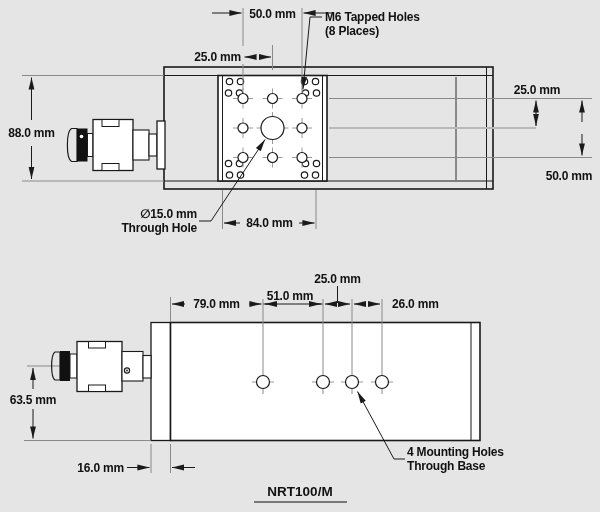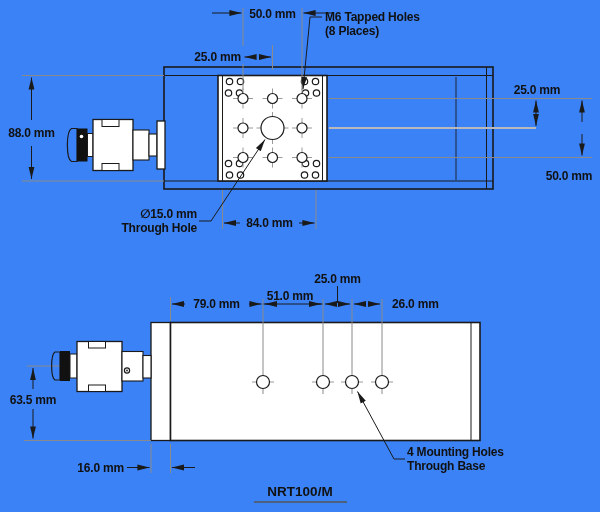--- a/index.html
+++ b/index.html
@@ -1,16 +1,16 @@
 <!DOCTYPE html>
 <html><head>
 <meta charset="utf-8">
 <style>
   html,body{margin:0;padding:0;background:#fff;}
-  #stage{position:relative;width:600px;height:512px;background:#3b82f6;overflow:hidden;}
+  #stage{position:relative;width:600px;height:512px;background:#e5e5e5;overflow:hidden;}
   svg{display:block;}
   .dim-text{font-family:"Liberation Sans","DejaVu Sans",sans-serif;font-weight:bold;font-size:12px;fill:#111;letter-spacing:-0.2px;}
   .title-text{font-family:"Liberation Sans","DejaVu Sans",sans-serif;font-weight:bold;font-size:13.5px;fill:#111;}
   .ln{stroke:#1a1a1a;fill:none;}
   .ext{stroke:#8a8a8a;stroke-width:1;fill:none;}
   .cl{stroke:#b9b9b9;stroke-width:1.8;fill:none;}
   .hole{stroke:#1a1a1a;stroke-width:1.2;fill:#fff;}
   .tick{stroke:#9a9a9a;stroke-width:1;fill:none;}
   .dimline{stroke:#1a1a1a;stroke-width:1;fill:none;}
   .white{fill:#fff;}

